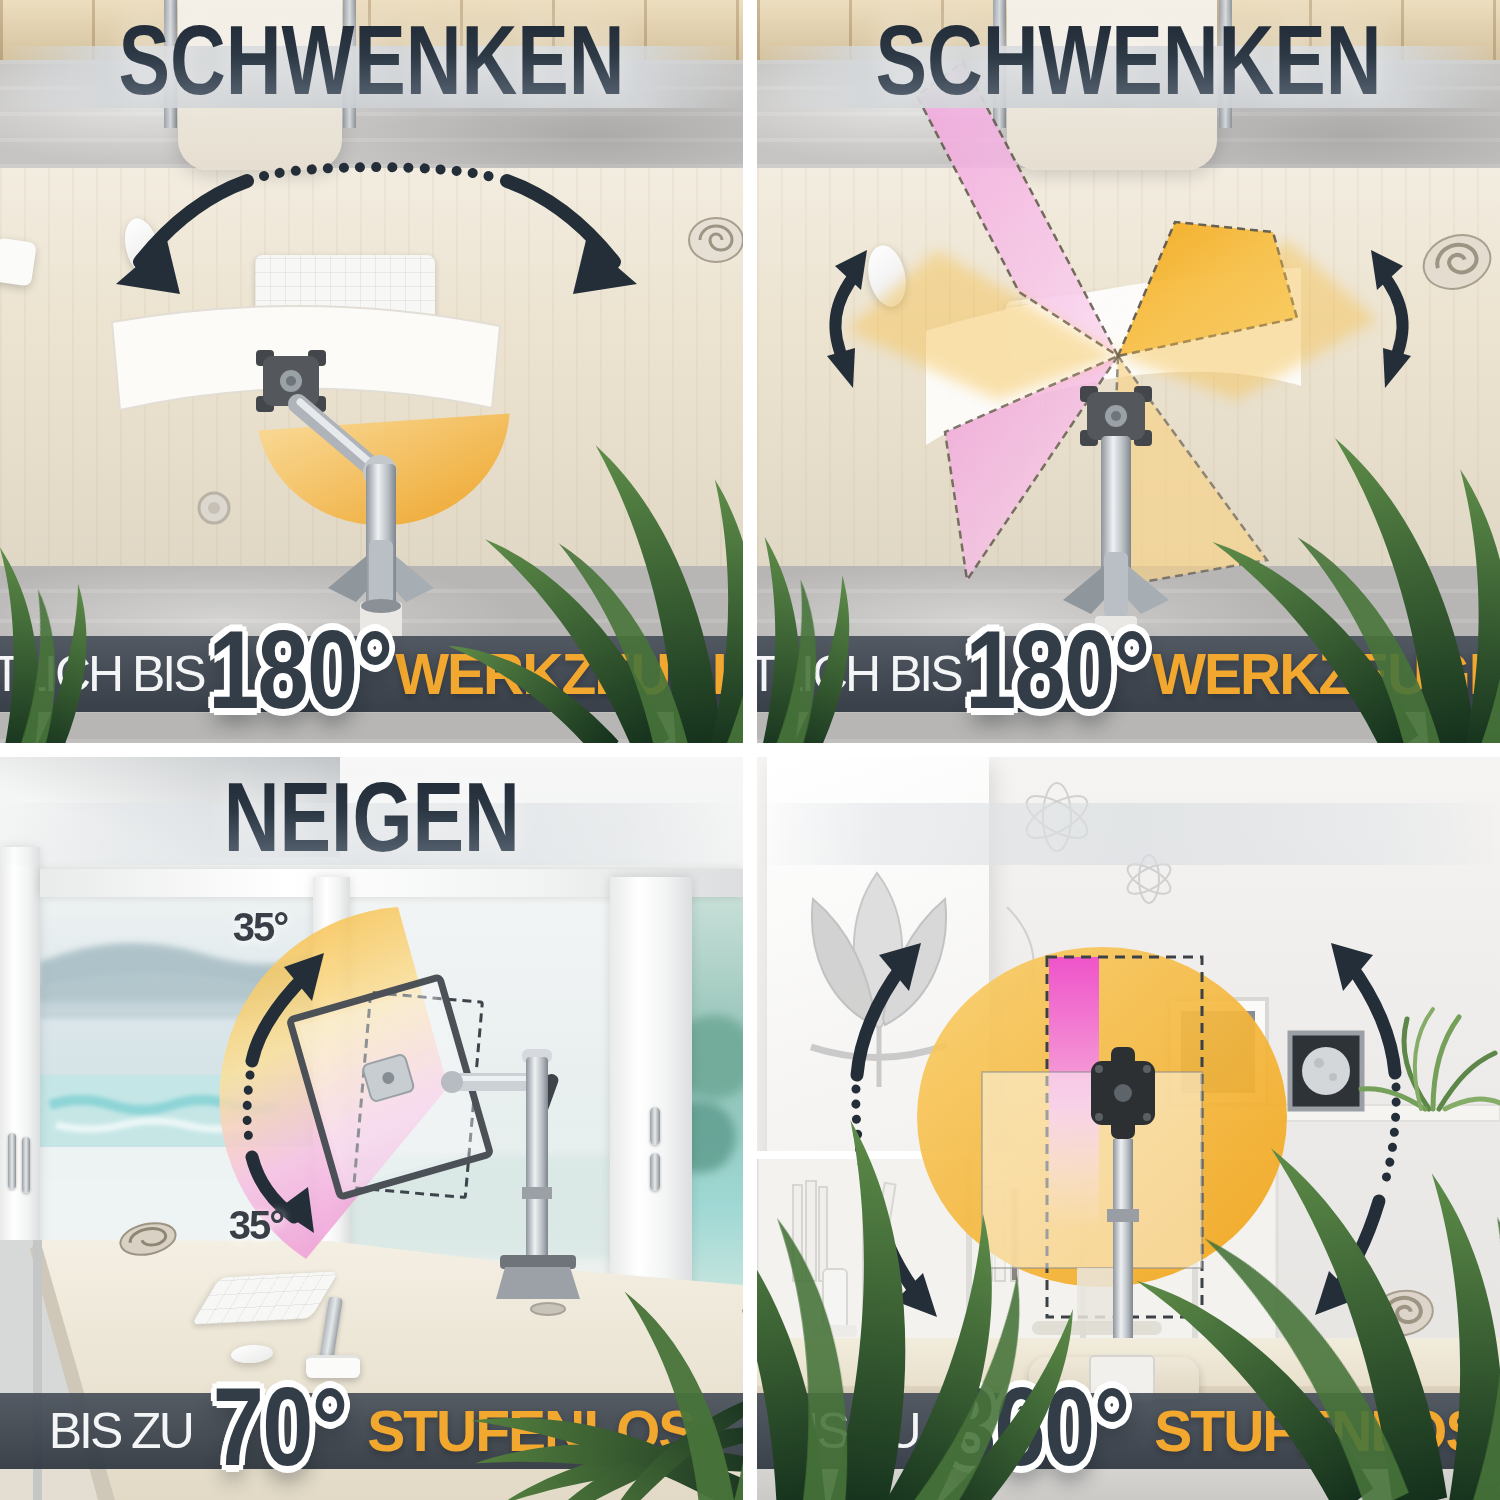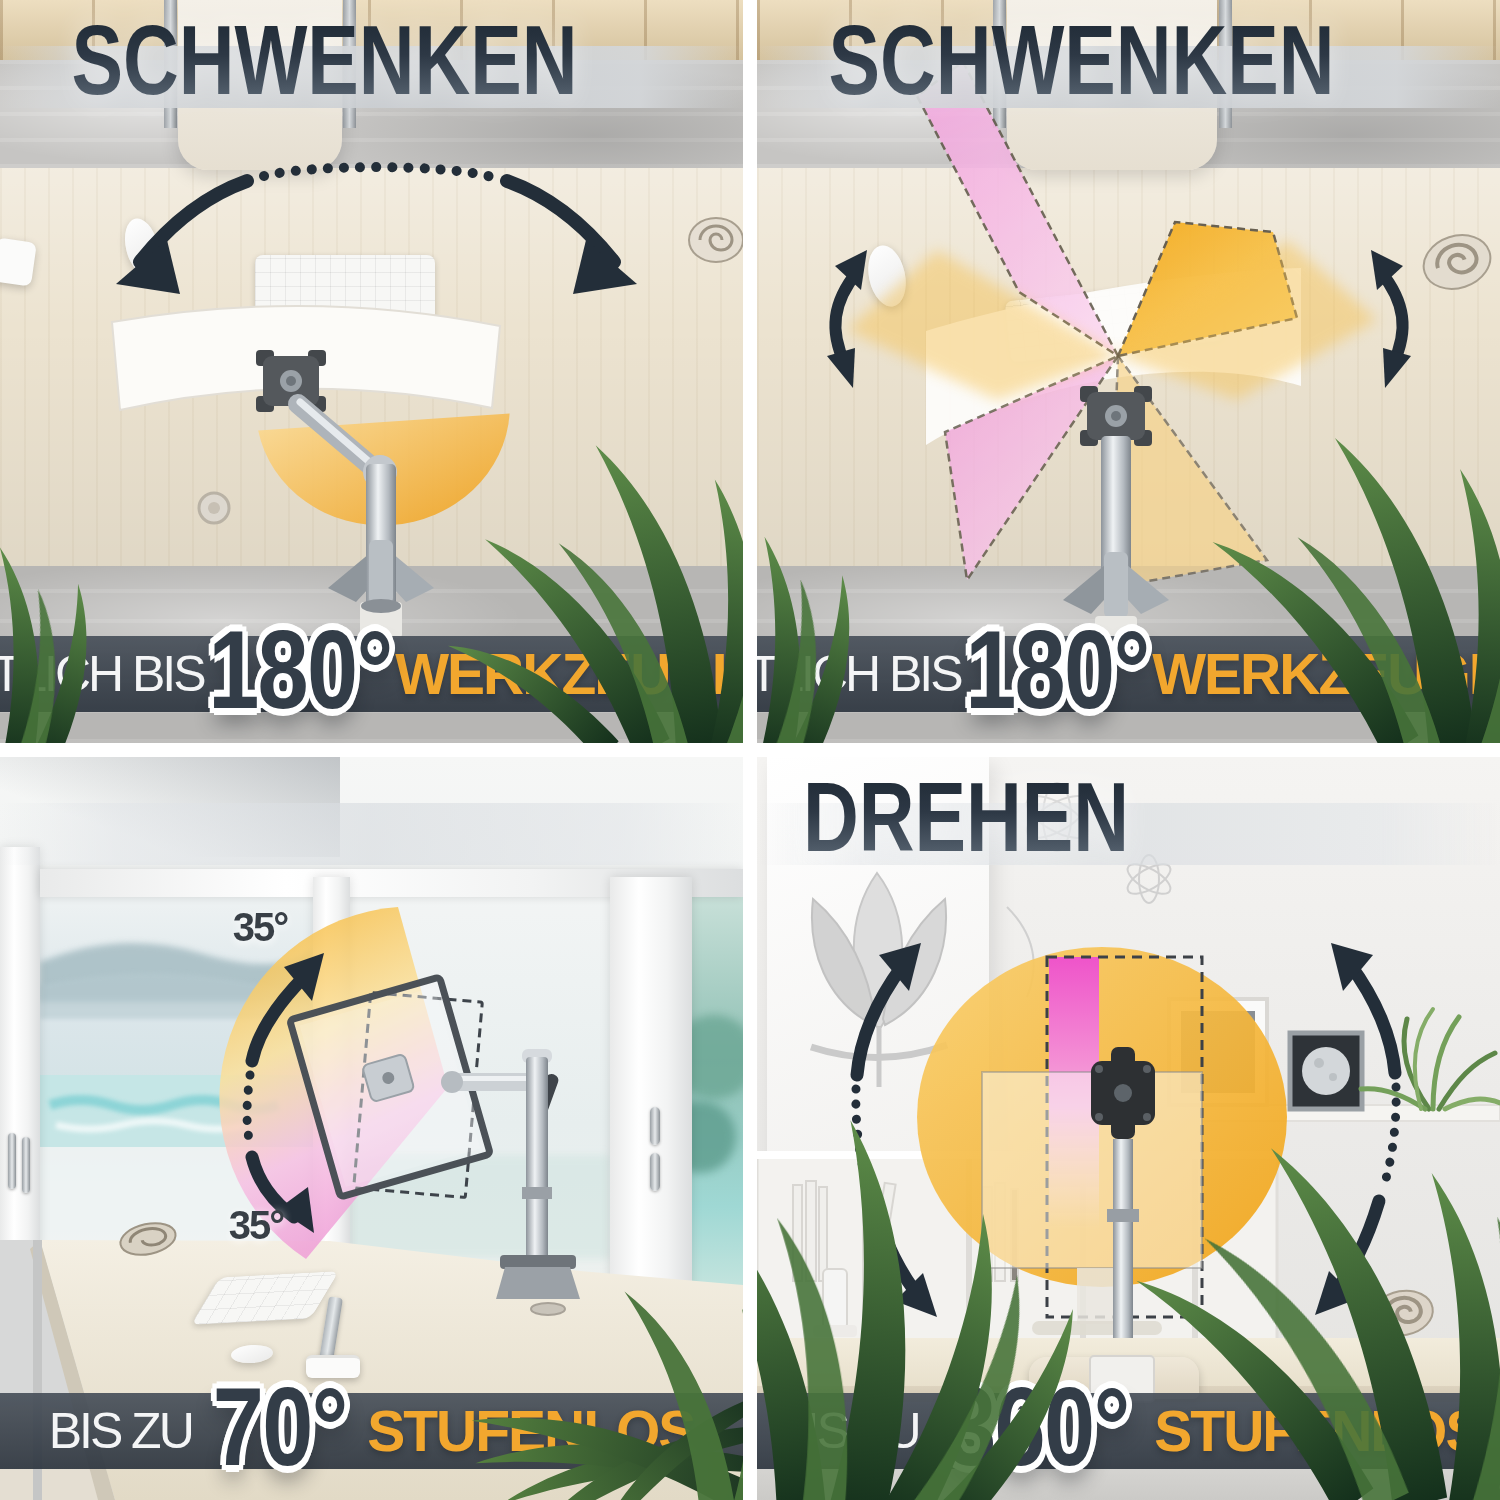--- a/index.html
+++ b/index.html
@@ -27,21 +27,21 @@
   .rail{top:0;width:13px;height:128px;background:linear-gradient(90deg,#9ea3a8,#d9dde0,#8d9297);}
   .keyboard{background:#f7f7f5;border-radius:8px;box-shadow:0 2px 6px rgba(0,0,0,.18);
     background-image:repeating-linear-gradient(0deg,rgba(0,0,0,.06) 0 1px,rgba(0,0,0,0) 1px 14px),
       repeating-linear-gradient(90deg,rgba(0,0,0,.06) 0 1px,rgba(0,0,0,0) 1px 15px);}
   .mouse{background:linear-gradient(160deg,#ffffff,#e9e9e8);border-radius:50%;box-shadow:0 3px 8px rgba(0,0,0,.2);}
 
   
   .title-band{left:0;top:46px;width:100%;height:62px;
     background:linear-gradient(90deg,rgba(222,225,227,0) 0%,rgba(212,215,218,.92) 14%,rgba(201,205,209,.92) 50%,rgba(212,215,218,.92) 86%,rgba(222,225,227,0) 100%);}
   .title-band.light{background:linear-gradient(90deg,rgba(255,255,255,0) 0%,rgba(227,230,233,.65) 16%,rgba(216,220,224,.65) 50%,rgba(227,230,233,.65) 84%,rgba(255,255,255,0) 100%);}
-  .quad-title{position:absolute;top:10px;left:0;width:100%;margin:0;text-align:left;
+  .quad-title{position:absolute;top:10px;left:0;width:100%;margin:0;text-align:center;
     font-size:99px;line-height:1;font-weight:800;letter-spacing:0;color:#2b3642;z-index:6;}
   .quad-title .cond{display:inline-block;transform:scaleX(.78);
     background:linear-gradient(180deg,#1d2833 0%,#2d3845 45%,#4e5a67 82%,#67737f 100%);
     -webkit-background-clip:text;background-clip:text;-webkit-text-fill-color:transparent;
     filter:drop-shadow(0 0 16px rgba(255,255,255,.55));}
 
   
   .banner{position:absolute;left:0;top:636px;width:743px;height:76px;z-index:7;
     background:linear-gradient(180deg,rgba(72,80,90,.92),rgba(45,53,63,.92));
     display:flex;align-items:center;justify-content:center;overflow:visible;}
@@ -364,20 +364,21 @@
 
     <div class="abs keyboard kb-bl" style="left:205px;top:518px;width:120px;height:46px;"></div>
     <div class="abs mouse" style="left:231px;top:588px;width:42px;height:18px;transform:rotate(-4deg);"></div>
     <div class="abs dock-dev" style="left:324px;top:540px;width:14px;height:64px;"></div>
     <div class="abs dock-base" style="left:306px;top:598px;width:54px;height:20px;"></div>
 
     <div class="abs angle-label" style="left:200px;top:148px;">35°</div>
     <div class="abs angle-label" style="left:196px;top:446px;">35°</div>
 
     <div class="abs title-band light"></div>
+    <h2 class="quad-title"><span class="cond">NEIGEN</span></h2>
 
     <div class="banner">
       <span class="bn-prefix">BIS ZU</span>
         <span class="gap"></span>
       <span class="bn-value">70°</span>
         <span class="gap"></span>
       <span class="bn-suffix">STUFENLOS</span>
     </div>
 
     <svg class="gfx" style="z-index:8;" viewBox="0 0 743 743">
@@ -526,21 +527,20 @@
       </g>
     </svg>
 
     <div class="abs br-desk"></div>
     <div class="abs br-desk-edge"></div>
     <div class="abs br-under"></div>
     <div class="abs br-chair"></div>
     <div class="abs" style="left:332px;top:598px;width:62px;height:44px;background:#f1f0ed;border:2px solid #d6d4d0;border-radius:5px;z-index:2;"></div>
 
     <div class="abs title-band light"></div>
-    <h2 class="quad-title"><span class="cond">DREHEN</span></h2>
 
     <div class="banner">
       <span class="bn-prefix">BIS ZU</span>
         <span class="gap"></span>
       <span class="bn-value">360°</span>
         <span class="gap"></span>
       <span class="bn-suffix">STUFENLOS</span>
     </div>
 
     <svg class="gfx" style="z-index:8;" viewBox="0 0 743 743">

